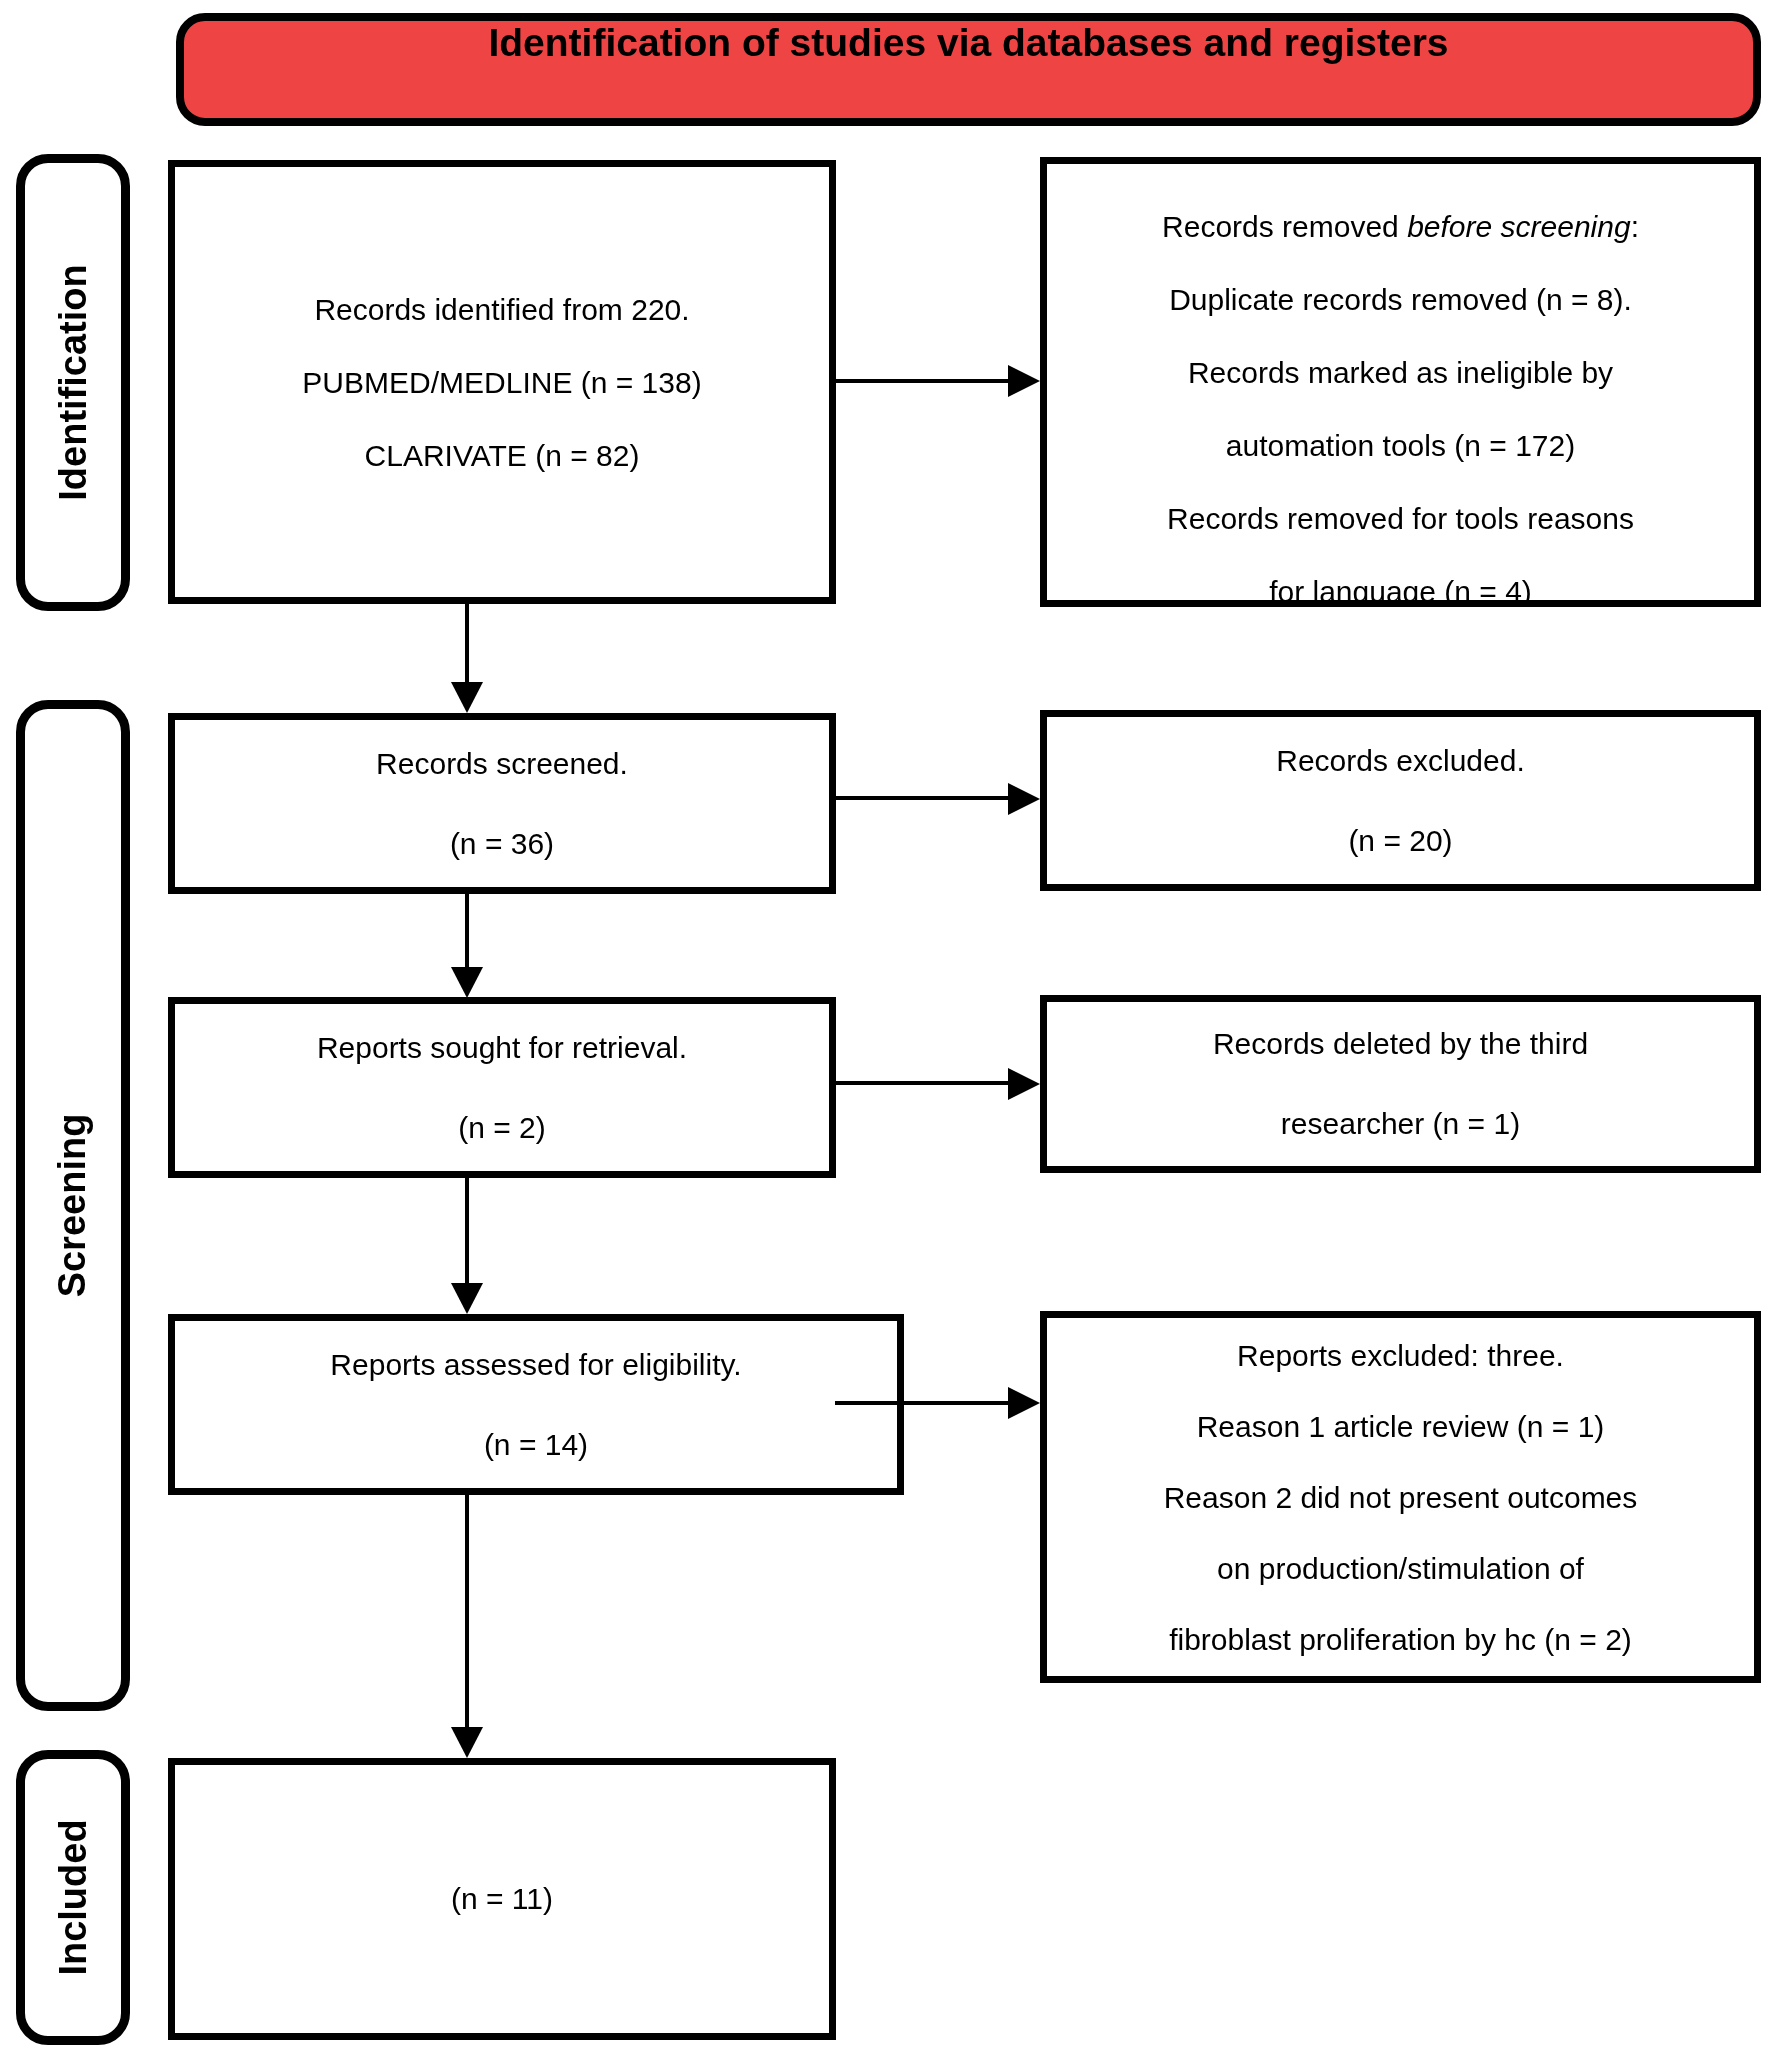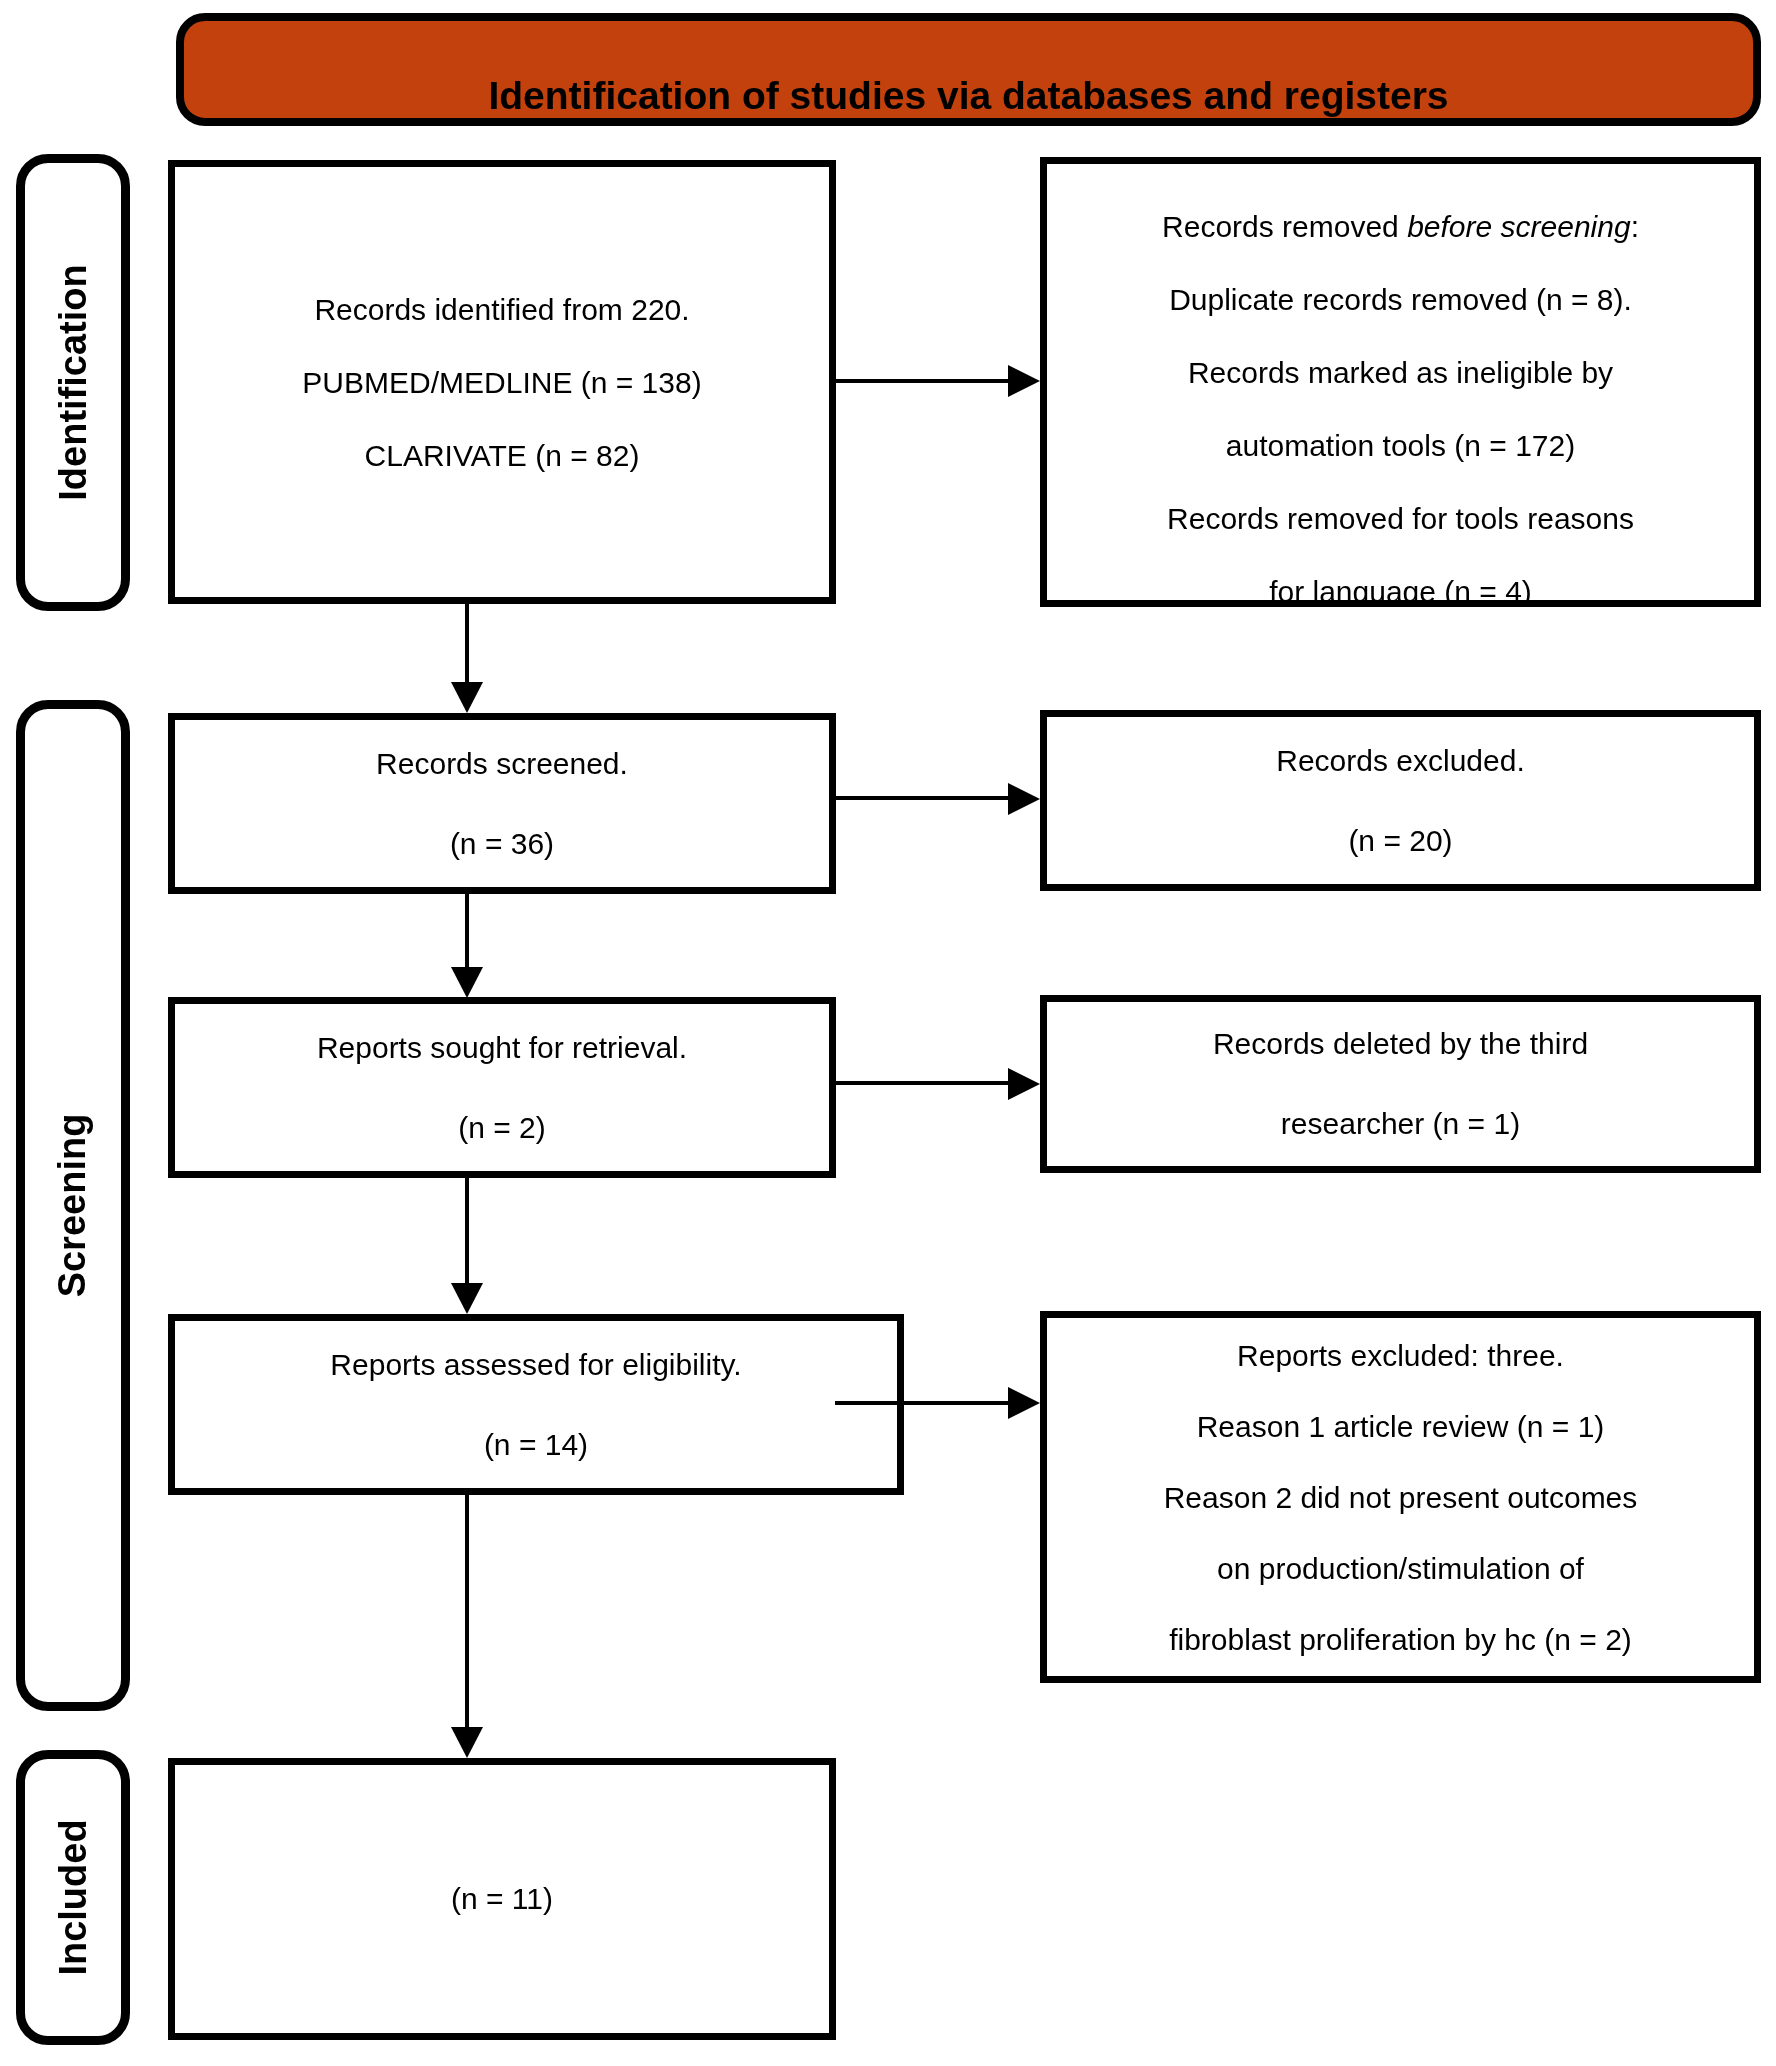--- a/index.html
+++ b/index.html
@@ -21,22 +21,22 @@
     font-size:30px;
     overflow:hidden;
   }
   .line{line-height:73px;white-space:nowrap;}
   .line2{line-height:80px;white-space:nowrap;}
   .line4{line-height:71px;white-space:nowrap;}
   .title-box{
     position:absolute;
     left:176px;top:13.3px;width:1585px;height:113px;
     border:8.5px solid #000;border-radius:29px;
-    box-sizing:border-box;background:#c2410c;
-    display:flex;align-items:flex-end;justify-content:center;
+    box-sizing:border-box;background:#ef4444;
+    display:flex;align-items:flex-start;justify-content:center;
     font-size:39px;font-weight:bold;text-align:center;
   }
   .stage{
     position:absolute;left:16px;width:114px;
     border:9.6px solid #000;border-radius:32px;
     box-sizing:border-box;background:#fff;
     display:flex;align-items:center;justify-content:center;
     overflow:hidden;
   }
   .stage span{

